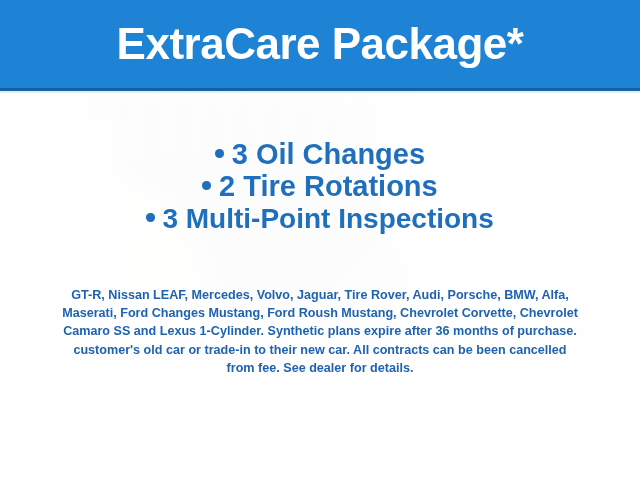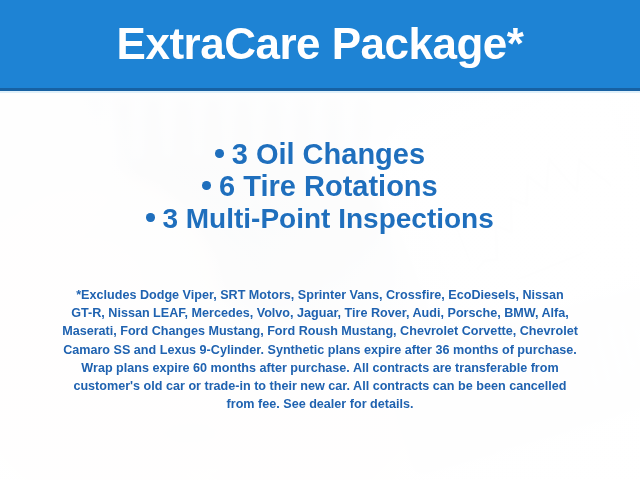--- a/index.html
+++ b/index.html
@@ -222,30 +222,28 @@
     <div class="header-title">ExtraCare Package*</div>
   </div>
   <div class="banner-rule-dark"></div>
   <div class="banner-rule-light"></div>
 
   <div class="bullets">
     <div class="bullet-line b1">
       <span class="bullet-dot"></span><span>3 Oil Changes</span>
     </div>
     <div class="bullet-line b2">
-      <span class="bullet-dot"></span><span>6 Tire Rotations</span>
+      <span class="bullet-dot"></span><span>2 Tire Rotations</span>
     </div>
     <div class="bullet-line b3">
       <span class="bullet-dot"></span><span>3 Multi-Point Inspections</span>
     </div>
   </div>
 
   <div class="disclaimer">
-    <span class="dl">*Excludes Dodge Viper, SRT Motors, Sprinter Vans, Crossfire, EcoDiesels, Nissan</span>
     <span class="dl">GT-R, Nissan LEAF, Mercedes, Volvo, Jaguar, Tire Rover, Audi, Porsche, BMW, Alfa,</span>
     <span class="dl">Maserati, Ford Changes Mustang, Ford Roush Mustang, Chevrolet Corvette, Chevrolet</span>
-    <span class="dl">Camaro SS and Lexus 9-Cylinder. Synthetic plans expire after 36 months of purchase.</span>
-    <span class="dl">Wrap plans expire 60 months after purchase. All contracts are transferable from</span>
+    <span class="dl">Camaro SS and Lexus 1-Cylinder. Synthetic plans expire after 36 months of purchase.</span>
     <span class="dl">customer's old car or trade-in to their new car. All contracts can be been cancelled</span>
     <span class="dl">from fee. See dealer for details.</span>
   </div>
 
 </div>
 
 </body></html>

